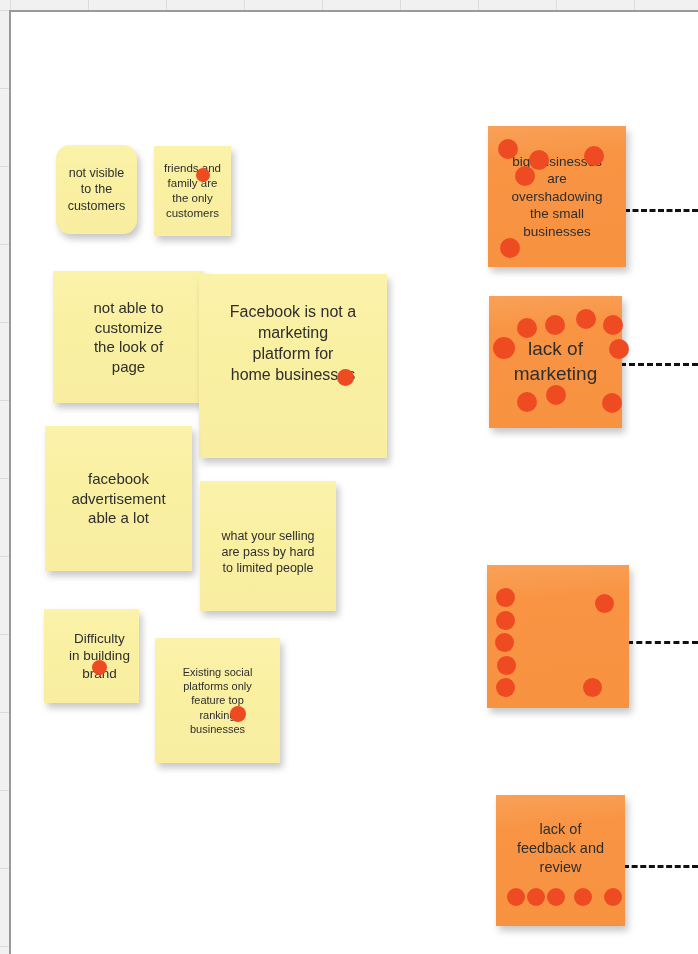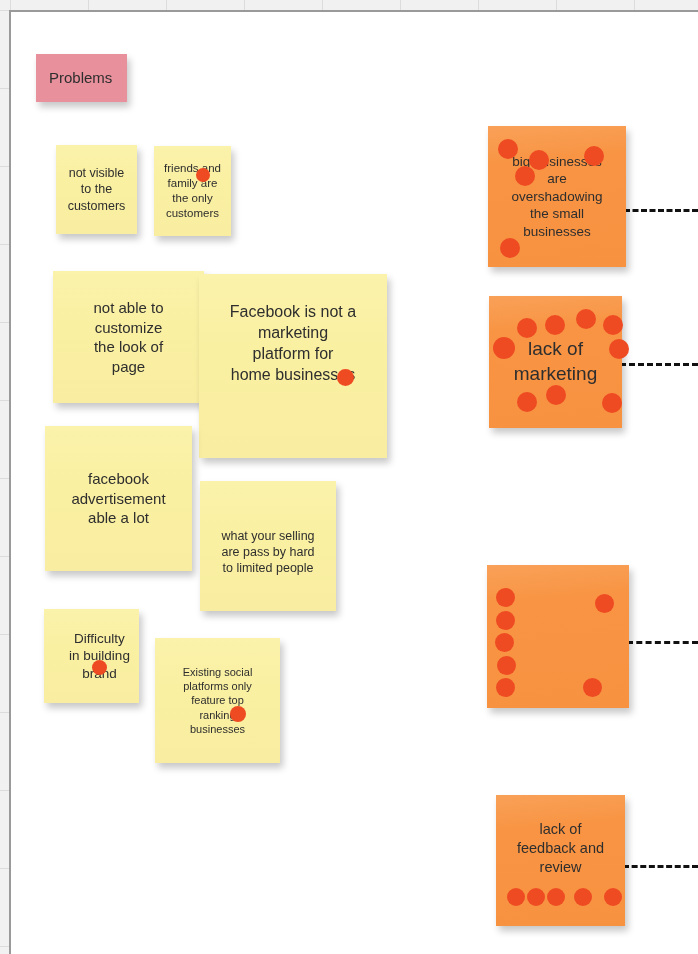--- a/index.html
+++ b/index.html
@@ -115,26 +115,23 @@
 
   <div id="canvas-frame"></div>
 
   <div id="connector-layer">
       <div class="connector" style="left: 624px; top: 209px; width: 74px;"></div>
       <div class="connector" style="left: 620px; top: 363px; width: 78px;"></div>
       <div class="connector" style="left: 627px; top: 641px; width: 71px;"></div>
       <div class="connector" style="left: 623px; top: 865px; width: 75px;"></div>
     </div>
 
-  <div class="note pink header-note" style="left:36px; top:54px; width:91px; height:48px; font-size:15px;">
-    <span class="note-text">Problems</span>
-  </div>
 
   <div id="notes-layer">
-      <div class="note yellow" style="left: 56px; top: 145px; width: 81px; height: 89px; font-size: 12.5px;">
+      <div class="note yellow" style="left: 56px; top: 145px; width: 81px; height: 89px; font-size: 12.5px; border-radius: 14px;">
         <span class="note-text">not visible
 to the
 customers</span>
       </div>
       <div class="note yellow" style="left: 154px; top: 146px; width: 77px; height: 90px; font-size: 11.5px;">
         <span class="note-text">friends and
 family are
 the only
 customers</span>
         <span class="dot" style="left: 42px; top: 22px; width: 14px; height: 14px; background: rgb(238, 75, 35);"></span>

